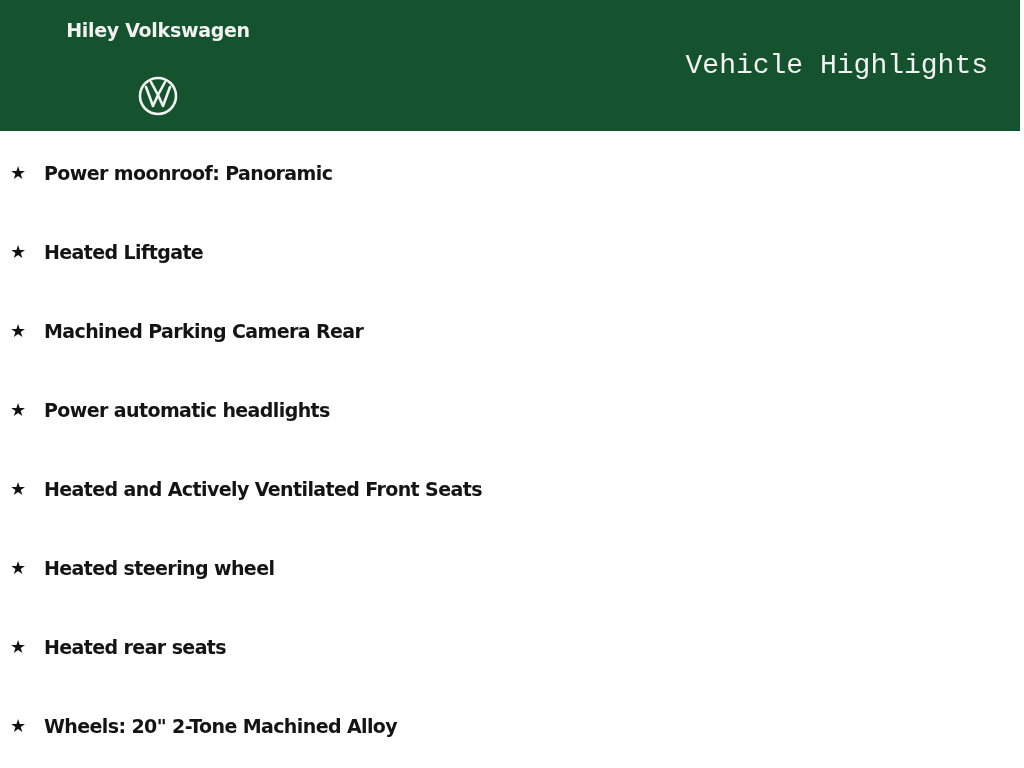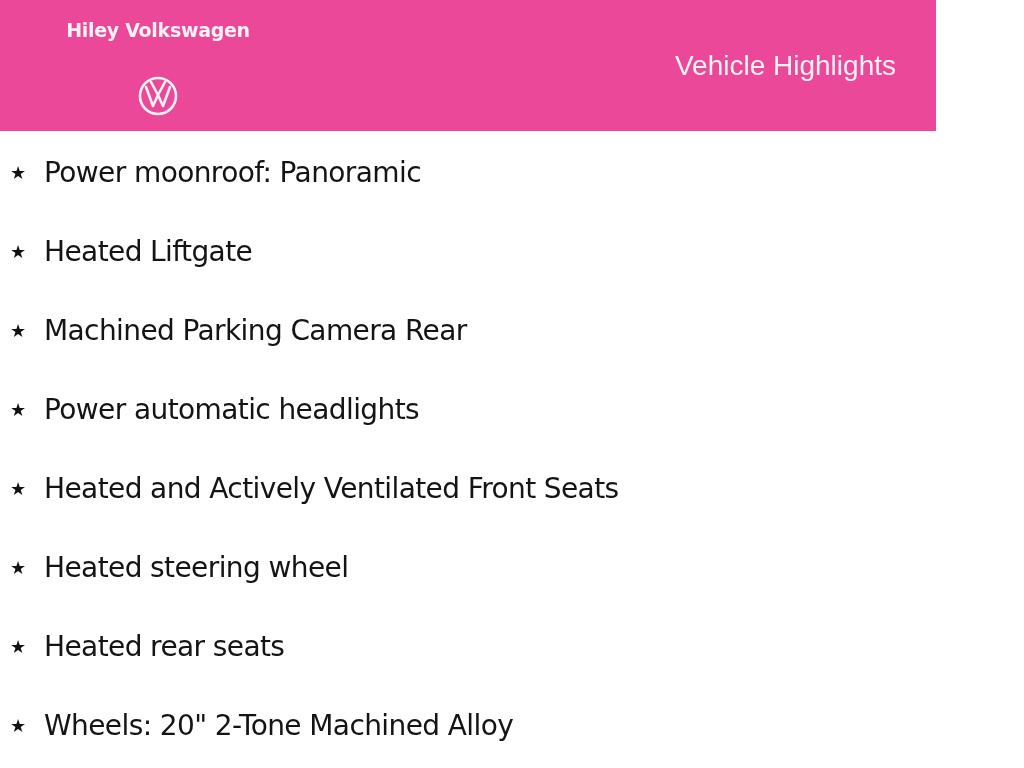--- a/index.html
+++ b/index.html
@@ -6,23 +6,23 @@
       margin: 0;
       padding: 0;
       width: 1024px;
       height: 768px;
       background: #ffffff;
       overflow: hidden;
     }
     .header {
       position: absolute;
       left: 0; top: 0;
-      width: 936px;
+      width: 1020px;
       height: 131px;
-      background: #ec4899;
+      background: #14532d;
     }
     .brand {
       position: absolute;
       left: 58px;
       top: 16px;
       width: 200px;
       text-align: center;
       color: #f2f2f2;
       font-family: "DejaVu Sans", sans-serif;
       font-weight: bold;
@@ -33,24 +33,24 @@
     .brand .line { display: block; white-space: nowrap; }
     .logo {
       position: absolute;
       left: 138px;
       top: 76px;
       width: 40px;
       height: 40px;
     }
     .title {
       position: absolute;
-      right: 40px;
+      right: 32px;
       top: 48px;
       color: #f2f2f2;
-      font-family: Liberation Sans, sans-serif;
+      font-family: Liberation Mono, monospace;
       font-size: 28px;
       line-height: 36px;
       white-space: nowrap;
     }
     .list {
       position: absolute;
       left: 0;
       top: 131px;
       width: 1024px;
       margin: 0;
@@ -71,22 +71,22 @@
       width: 22px;
       font-family: "DejaVu Sans", sans-serif;
       font-size: 18px;
       color: #111111;
       line-height: 40px;
     }
     .label {
       position: absolute;
       left: 44px;
       font-family: "DejaVu Sans", sans-serif;
-      font-weight: normal;
-      font-size: 28px;
+      font-weight: bold;
+      font-size: 19px;
       color: #141414;
       line-height: 40px;
       letter-spacing: -0.6px;
     }
   </style>
 </head>
 <body>
 
 <div class="header">
   <div class="brand">

